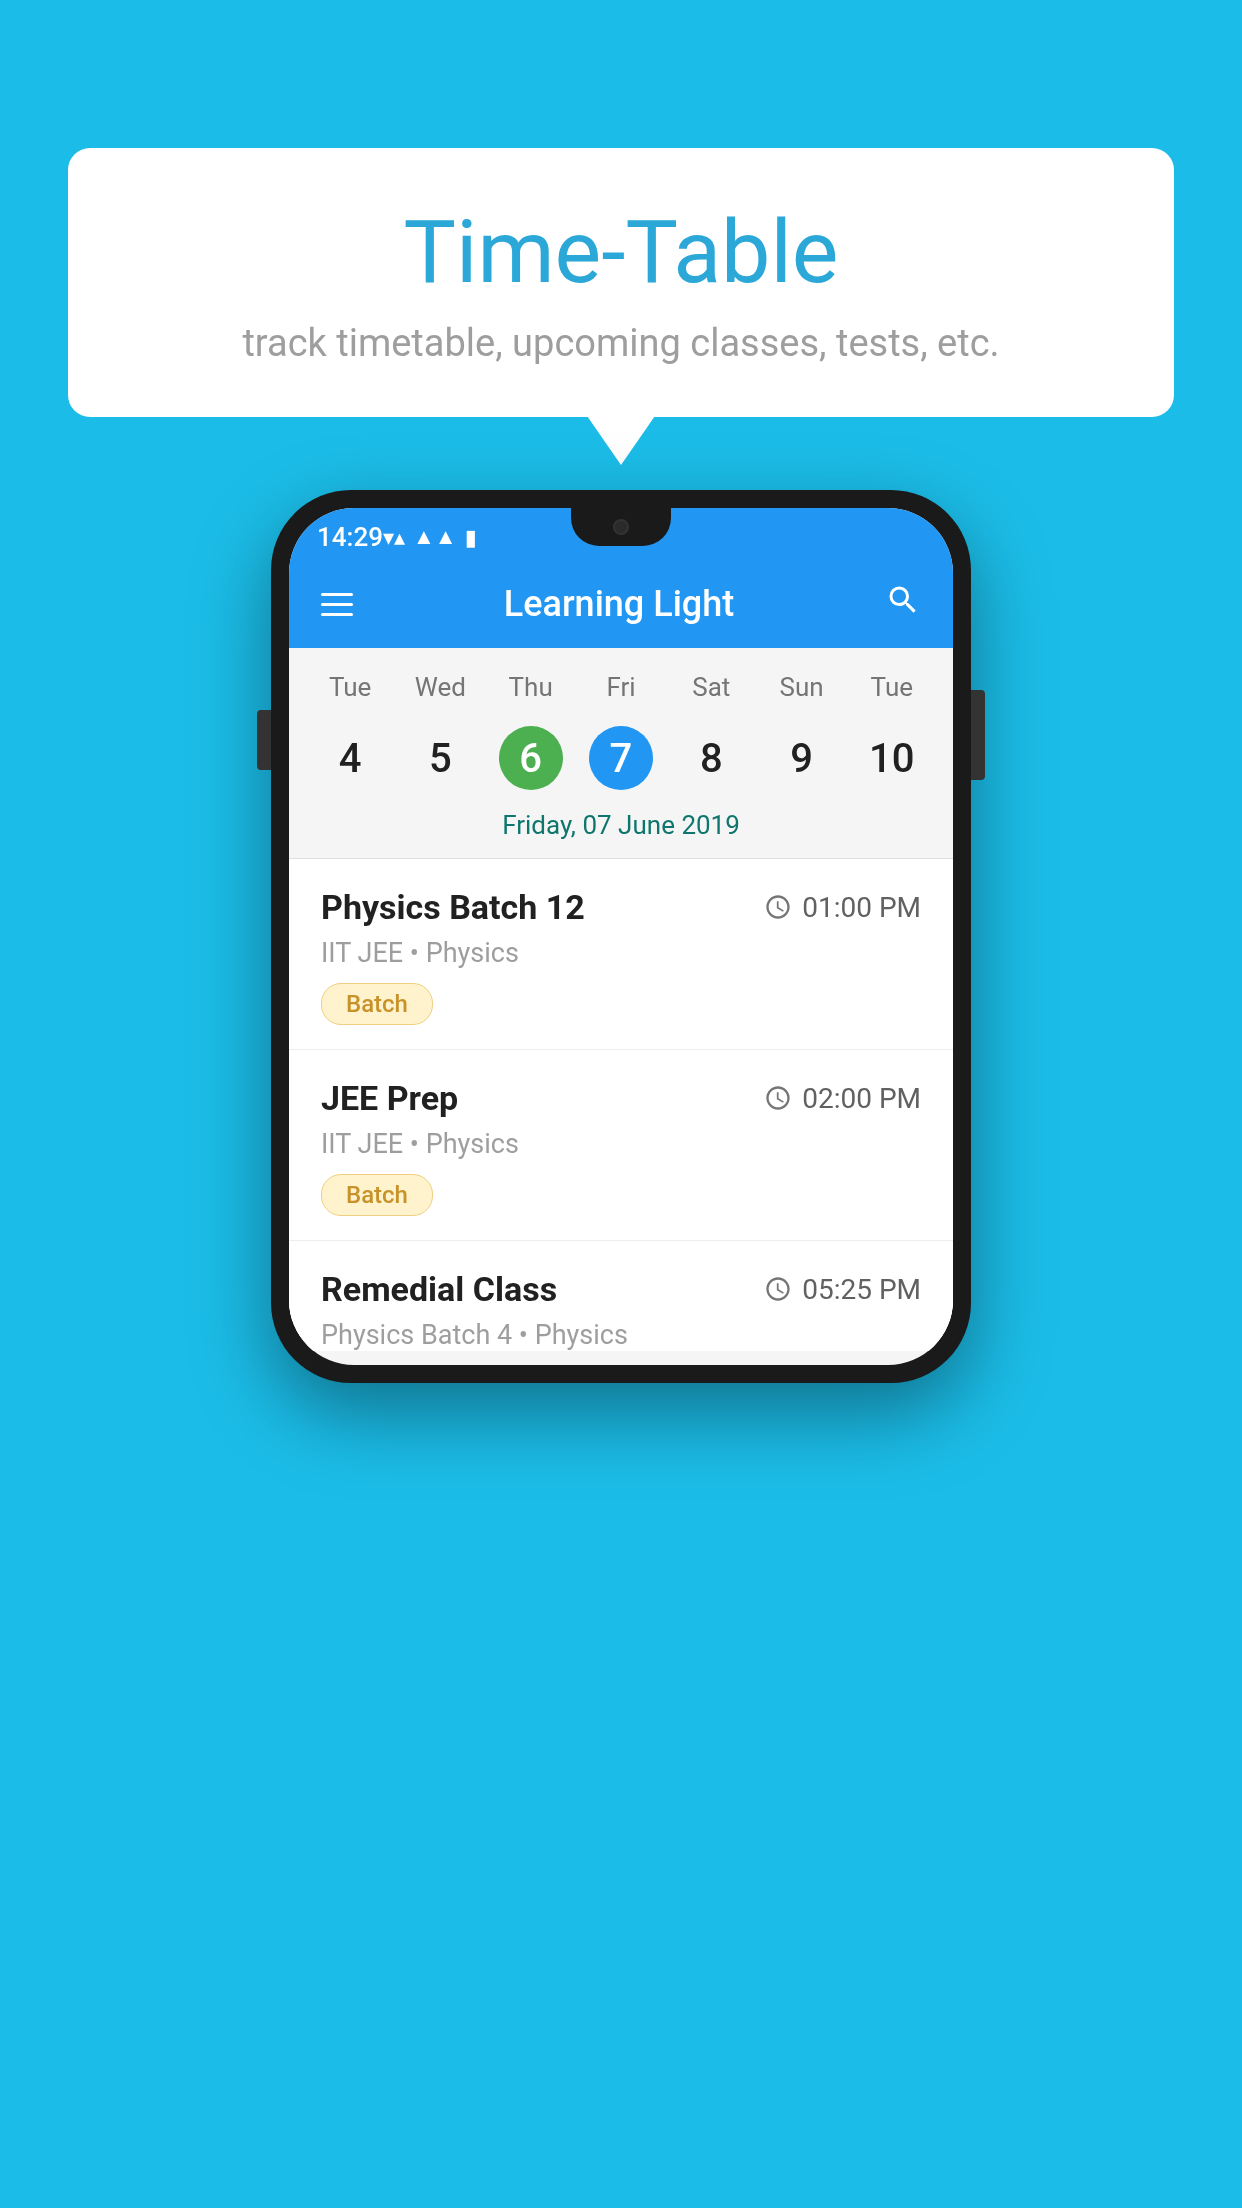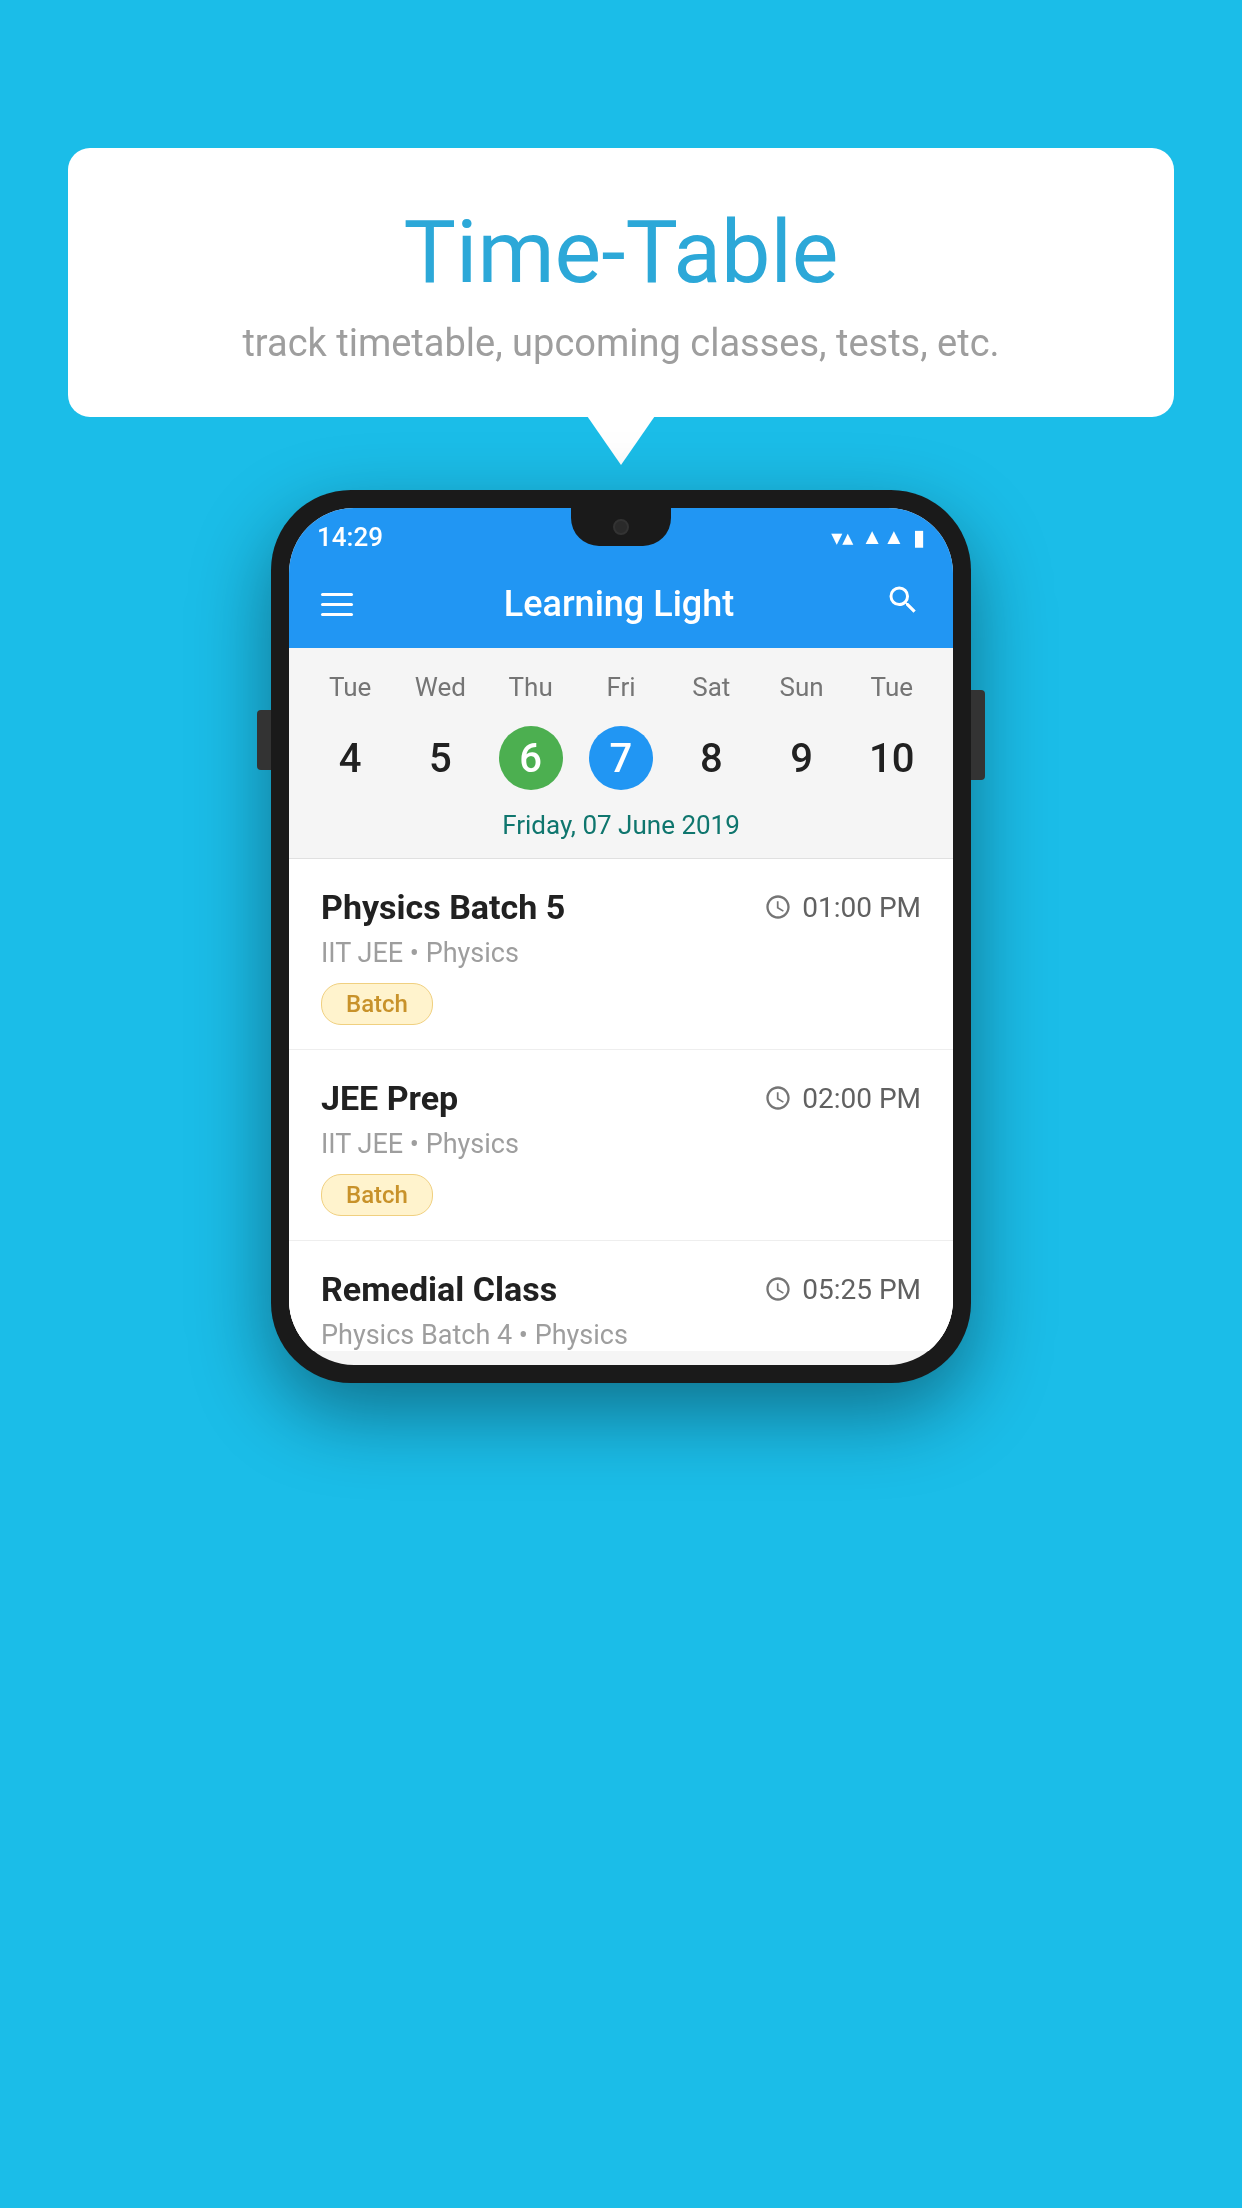--- a/index.html
+++ b/index.html
@@ -127,21 +127,20 @@
       border-radius: 50%;
       border: 2px solid #333;
     }
 
     
     .status-bar {
       background: #2196F3;
       height: 52px;
       display: flex;
       align-items: center;
-      justify-content: space-between;
       padding: 0 28px;
       padding-top: 6px;
     }
 
     .status-time {
       color: white;
       font-size: 26px;
       font-weight: 500;
     }
 
@@ -381,21 +380,21 @@
               <div class="day-name">Tue</div>
               <div class="day-num">10</div>
             </div>
           </div>
         <div class="selected-date-label">Friday, 07 June 2019</div>
         <div class="divider"></div>
       </div>
 
       <div class="schedule-list" id="schedule-list">
           <div class="schedule-item"><div class="item-header">
-              <div class="item-title">Physics Batch 5</div>
+              <div class="item-title">Physics Batch 12</div>
               <div class="item-time">
                 <svg width="28" height="28" viewBox="0 0 24 24" fill="#757575">
                   <path d="M11.99 2C6.47 2 2 6.48 2 12s4.47 10 9.99 10C17.52 22 22 17.52 22 12S17.52 2 11.99 2zM12 20c-4.42 0-8-3.58-8-8s3.58-8 8-8 8 3.58 8 8-3.58 8-8 8zm.5-13H11v6l5.25 3.15.75-1.23-4.5-2.67V7z"></path>
                 </svg>
                 <span>01:00 PM</span>
               </div>
             </div><div class="item-subtitle">IIT JEE • Physics</div><span class="batch-badge">Batch</span></div>
           <div class="schedule-item"><div class="item-header">
               <div class="item-title">JEE Prep</div>
               <div class="item-time">

